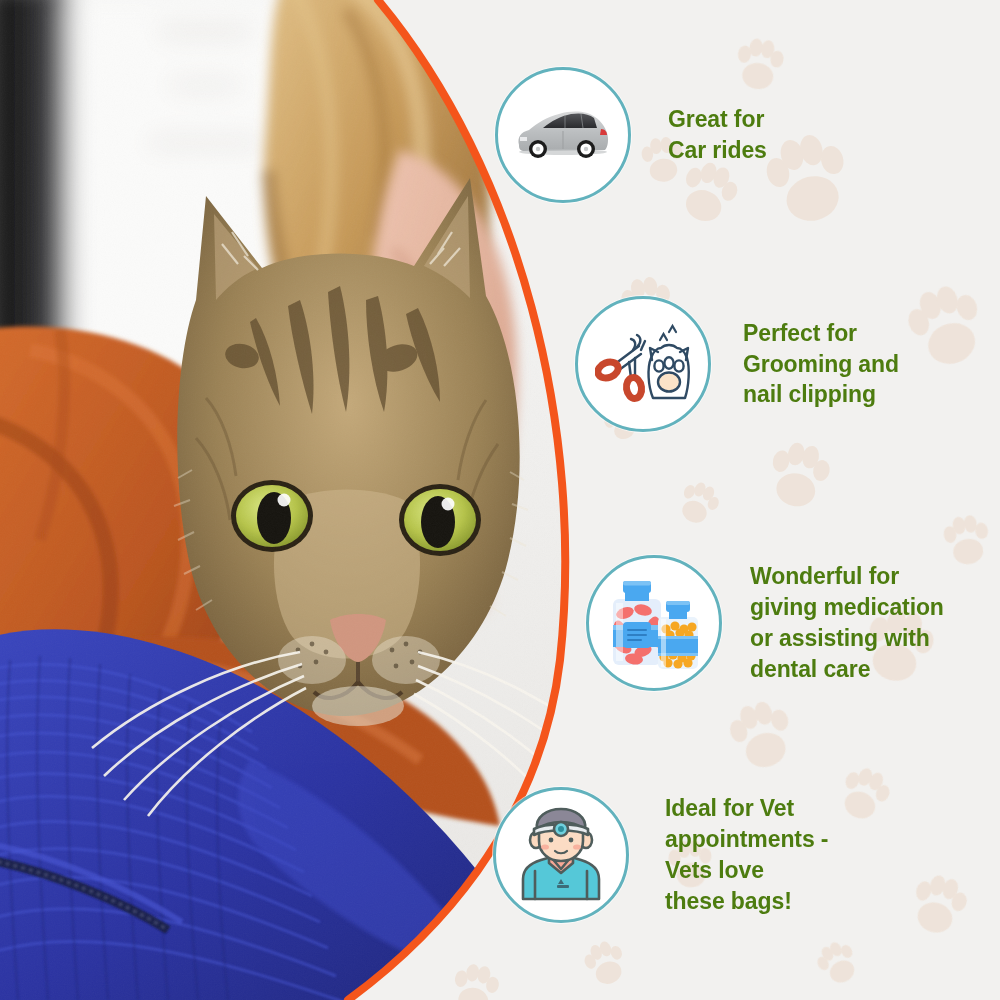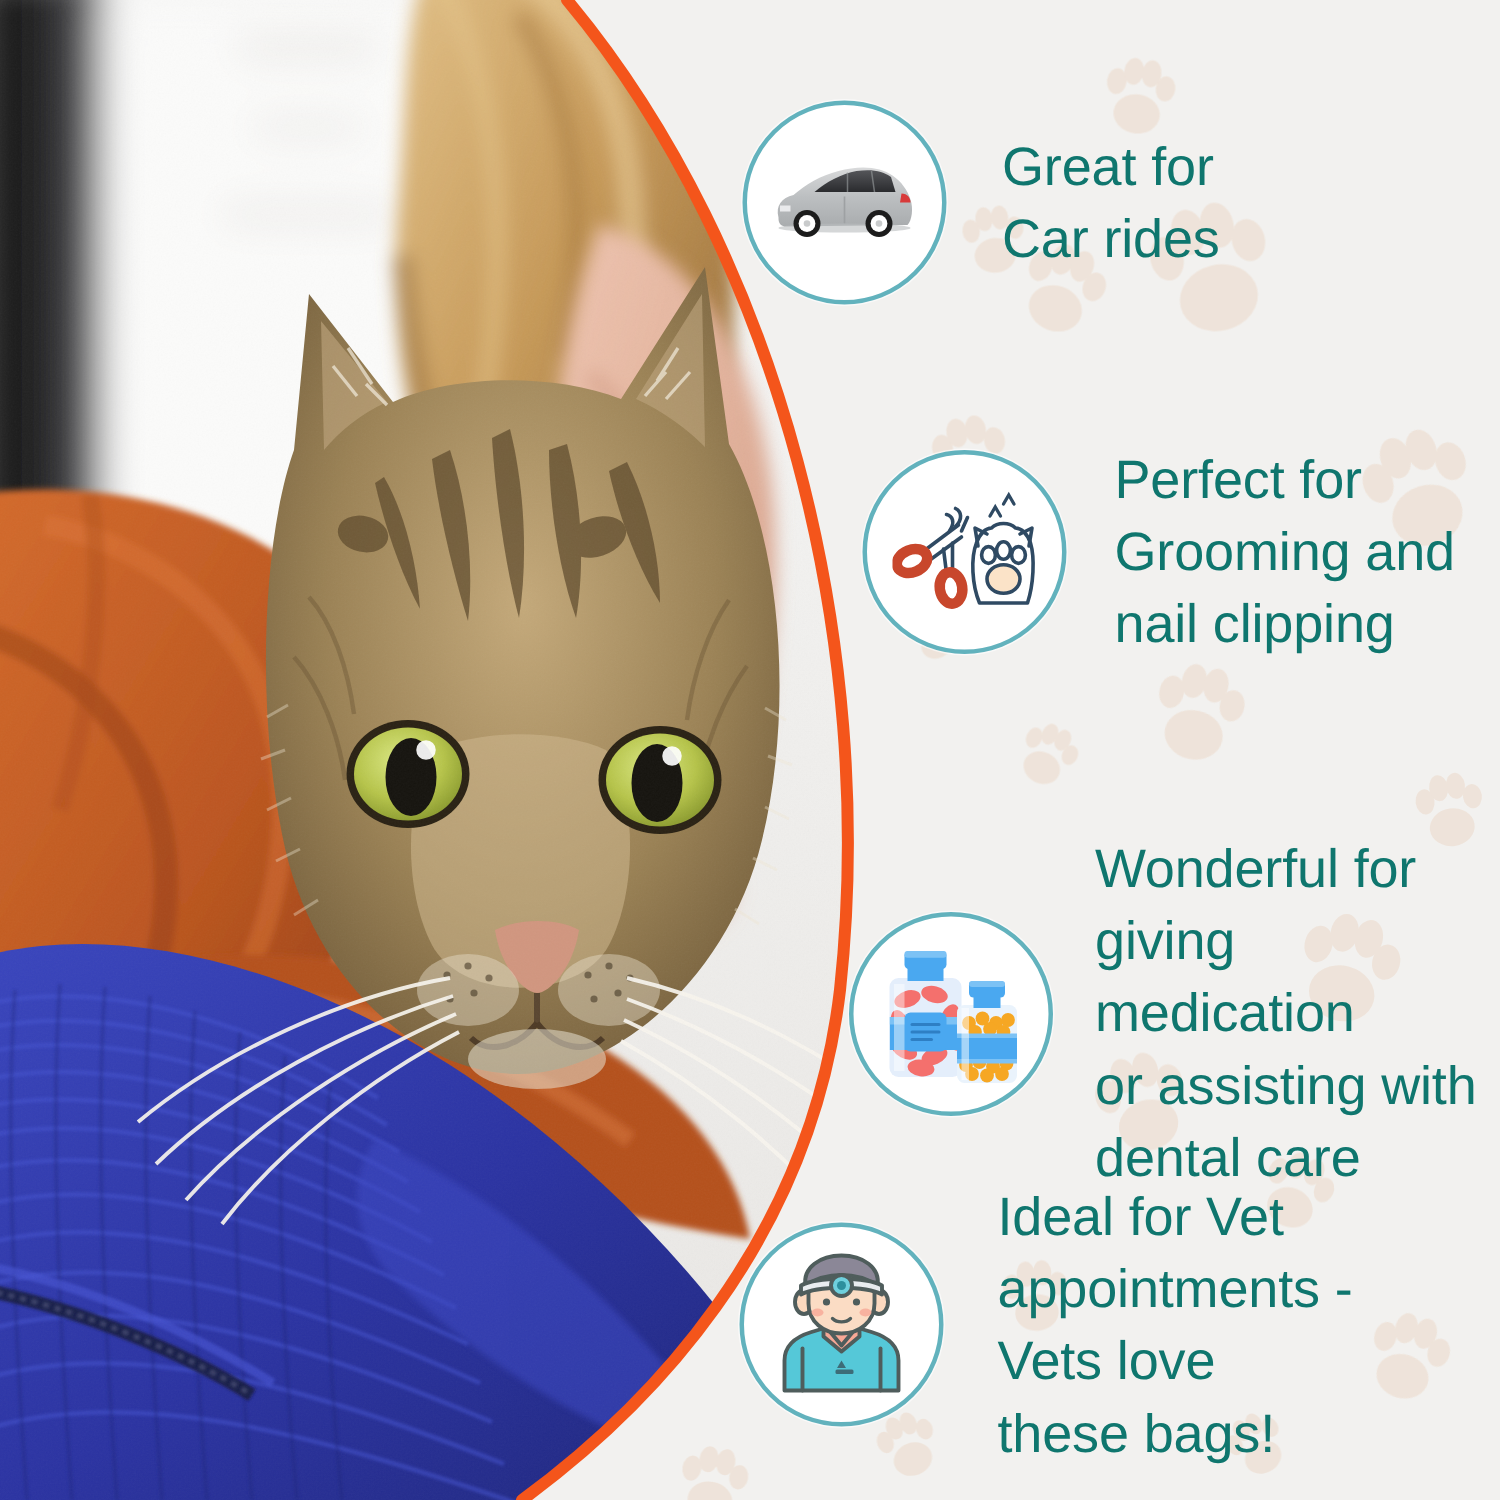--- a/index.html
+++ b/index.html
@@ -29,32 +29,32 @@
   .circle{
     width:136px; height:136px; border-radius:50%;
     background:#ffffff;
     border:3px solid #62b2bd;
     display:flex; align-items:center; justify-content:center;
     flex:0 0 136px;
     box-shadow:0 0 0 1px rgba(255,255,255,.6);
   }
   .circle svg{ display:block; }
   .ftext{
-    font-size:36px;
+    font-size:23px;
     line-height:1.34;
-    font-weight:400;
-    color:#0f766e;
+    font-weight:700;
+    color:#4d7c0f;
     letter-spacing:-.1px;
     white-space:pre-line;
   }
   .f1{ left:495px; top:67px; }
   .f1 .ftext{ margin-left:37px; }
   .f2{ left:575px; top:296px; }
   .f2 .ftext{ margin-left:32px; }
-  .f3{ left:566px; top:555px; }
+  .f3{ left:586px; top:555px; }
   .f3 .ftext{ margin-left:28px; }
   .f4{ left:493px; top:787px; }
   .f4 .ftext{ margin-left:36px; }
 </style>
 </head>
 <body>
 
 <div id="stage">
 
   <div class="paw-layer">

